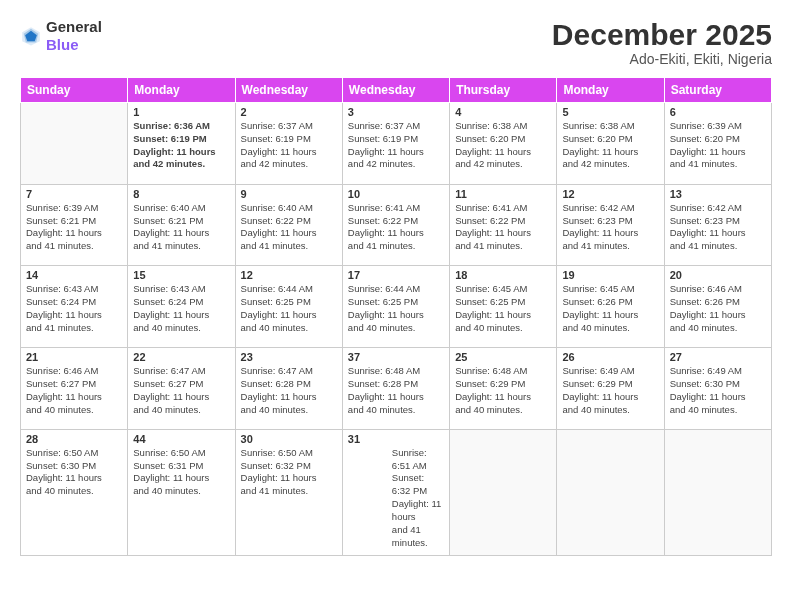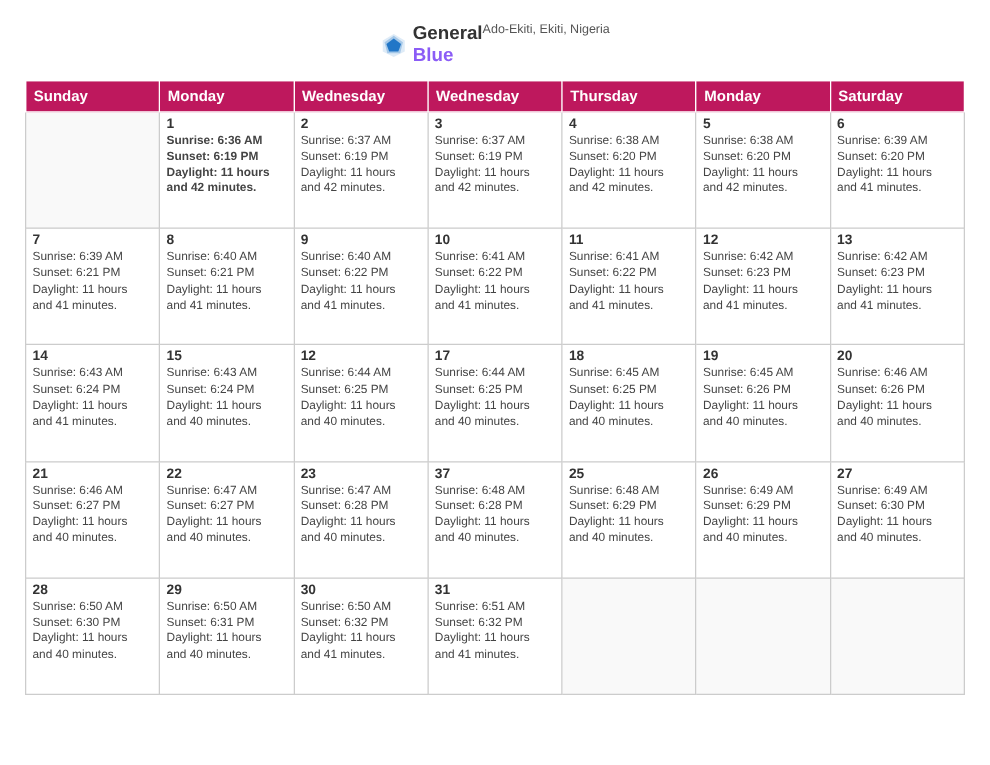--- a/index.html
+++ b/index.html
@@ -9,21 +9,20 @@
       font-family: Arial, sans-serif;
       background: #fff;
       overflow: hidden;
     }
     .page {
       width: 792px;
       height: 570px;
       padding: 18px 20px 14px 20px;
       display: flex;
       flex-direction: column;
-      align-items: center;
     }
     .header {
       display: flex;
       justify-content: space-between;
       align-items: flex-start;
       margin-bottom: 10px;
     }
     .logo {
       display: flex;
       align-items: center;
@@ -43,30 +42,30 @@
     .title-block {
       text-align: right;
     }
     .month-title {
       font-size: 30px;
       font-weight: bold;
       color: #333;
       line-height: 1.1;
     }
     .location {
-      font-size: 10px;
+      font-size: 14px;
       color: #555;
     }
     .calendar {
       width: 100%;
       border-collapse: collapse;
       flex: 1;
     }
     .calendar th {
-      background: #be185d;
+      background: #d946ef;
       color: #fff;
       font-size: 12px;
       font-weight: bold;
       padding: 5px 6px;
       text-align: left;
       border: 1px solid #fff;
     }
     .calendar td {
       border: 1px solid #ccc;
       vertical-align: top;
@@ -103,20 +102,21 @@
         <polygon points="15,3 27,10 27,22 15,28 3,22 3,10" fill="#2176c7" opacity="0.15"></polygon>
         <polygon points="15,5 25,12 22,24 8,24 5,12" fill="#2176c7" opacity="0.3"></polygon>
         <polygon points="15,8 23,14 20,22 10,22 7,14" fill="#2176c7"></polygon>
       </svg>
       <div class="logo-text">
         <span class="logo-general">General</span><br>
         <span class="logo-blue">Blue</span>
       </div>
     </div>
     <div class="title-block">
+      <div class="month-title">December 2025</div>
       <div class="location">Ado-Ekiti, Ekiti, Nigeria</div>
     </div>
   </div>
 
   <table class="calendar">
     <thead>
       <tr>
         <th>Sunday</th>
         <th>Monday</th>
         <th>Wednesday</th>
@@ -327,36 +327,36 @@
         </tr>
         <tr>
           <td>
             <span class="day-num">28</span>
             <div class="day-info" style="white-space: pre-line;">Sunrise: 6:50 AM
 Sunset: 6:30 PM
 Daylight: 11 hours
 and 40 minutes.</div>
           </td>
           <td>
-            <span class="day-num">29</span>
+            <span class="day-num">44</span>
             <div class="day-info" style="white-space: pre-line;">Sunrise: 6:50 AM
 Sunset: 6:31 PM
 Daylight: 11 hours
 and 40 minutes.</div>
           </td>
           <td>
             <span class="day-num">30</span>
             <div class="day-info" style="white-space: pre-line;">Sunrise: 6:50 AM
 Sunset: 6:32 PM
 Daylight: 11 hours
 and 41 minutes.</div>
           </td>
           <td>
             <span class="day-num">31</span>
-            <div class="day-info" style="white-space: pre-line;">Sunrise: 6:51 AM
+            <div class="day-info" style="white-space: pre-line; margin-left: 44px;">Sunrise: 6:51 AM
 Sunset: 6:32 PM
 Daylight: 11 hours
 and 41 minutes.</div>
           </td>
           <td class="empty"></td>
           <td class="empty"></td>
           <td class="empty"></td>
         </tr>
       </tbody>
   </table>

